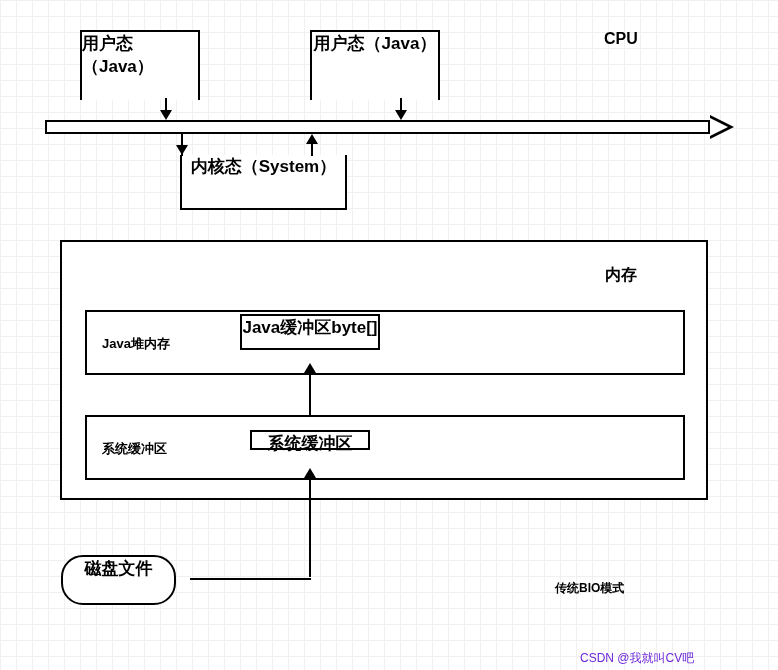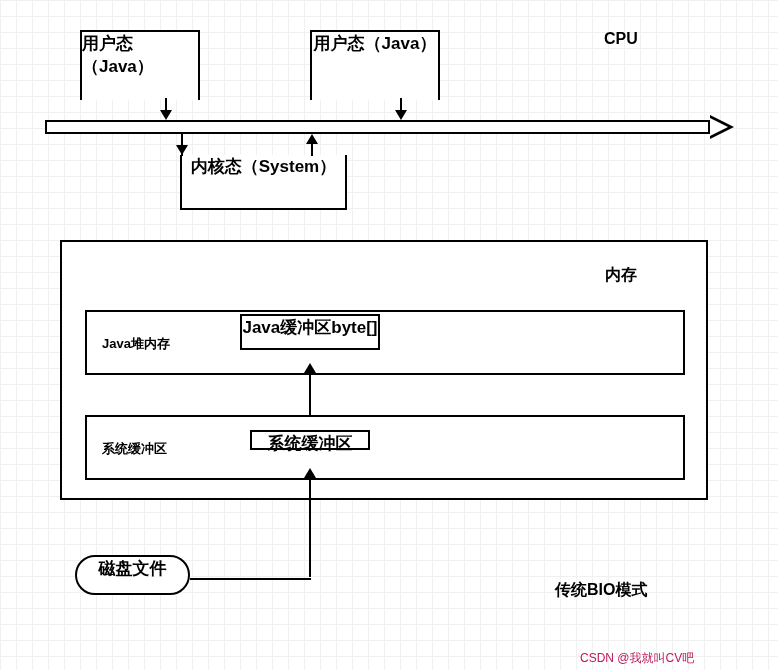--- a/index.html
+++ b/index.html
@@ -78,21 +78,21 @@
       border-bottom: 10px solid #000;
     }
     .container-box {
       position: absolute;
       border: 2px solid #000;
       background: #fff;
     }
     .watermark {
       position: absolute;
       font-size: 12px;
-      color: #be185d;
+      color: #6d28d9;
     }
   </style>
 </head>
 <body>
 
 <div class="label" style="left:604px; top:30px; font-size:16px;">CPU</div>
 
 <div class="box box-open-bottom" style="left:80px; top:30px; width:120px; height:70px;">
   <span>用户态（Java）</span>
 </div>
@@ -130,21 +130,21 @@
 
 <div class="container-box" style="left:85px; top:415px; width:600px; height:65px;"></div>
 <div class="inner-label" style="left:102px; top:440px;">系统缓冲区</div>
 <div class="box" style="left:250px; top:430px; width:120px; height:20px;">
   <span>系统缓冲区</span>
 </div>
 
 <div class="v-line" style="left:309px; top:477px; height:100px;"></div>
 <div class="arrowhead-up" style="left:304px; top:468px;"></div>
 
-<div class="box" style="left:75px; top:555px; width:115px; height:40px;border-radius:22px;">
+<div class="box" style="left:61px; top:555px; width:115px; height:50px;border-radius:22px;">
   <span>磁盘文件</span>
 </div>
 
 <div style="position:absolute; left:190px; top:578px; width:121px; height:2px; background:#000;"></div>
 
-<div class="label" style="left:555px; top:580px; font-size:16px;">传统BIO模式</div>
+<div class="label" style="left:555px; top:580px; font-size:12px;">传统BIO模式</div>
 
 <div class="watermark" style="left:580px; top:650px;">CSDN @我就叫CV吧</div>
 
 </body></html>

